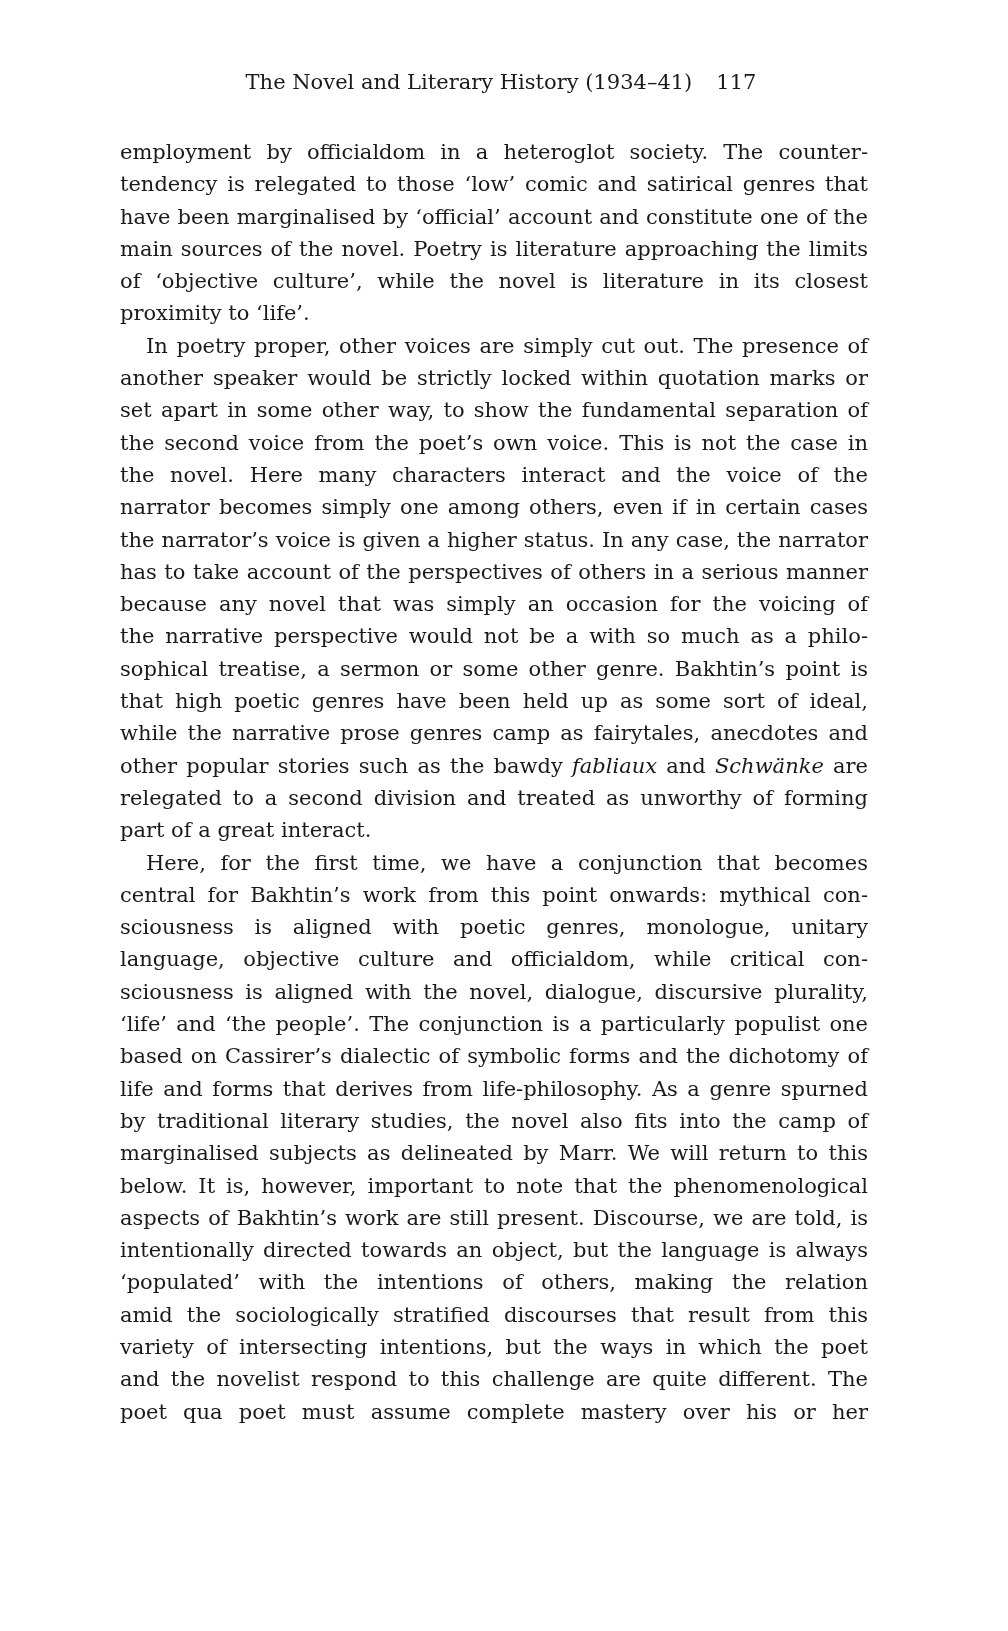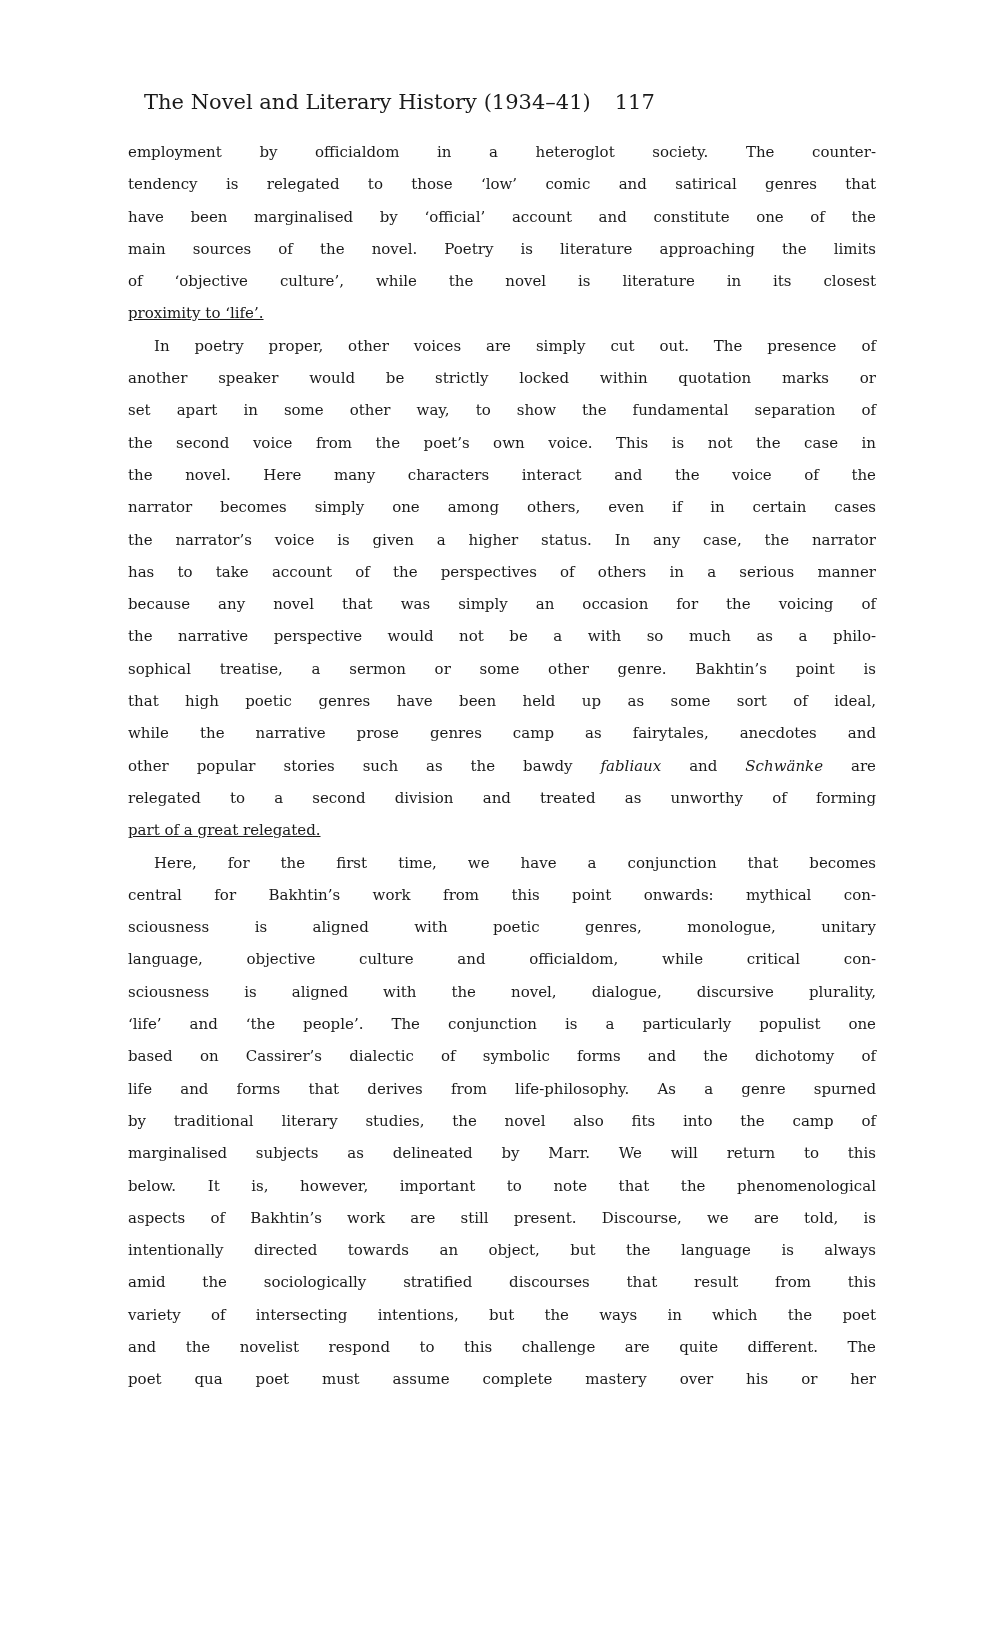--- a/index.html
+++ b/index.html
@@ -11,50 +11,48 @@
       width: 1008px;
       height: 1631px;
       position: relative;
       overflow: hidden;
       font-family: "DejaVu Serif", "Liberation Serif", serif;
       color: #1a1a1a;
     }
     .running-head {
       position: absolute;
       top: 68px;
-      left: 144px;
+      left: 127px;
       width: 748px;
-      text-align: left;
+      text-align: center;
       font-size: 21px;
       line-height: 28px;
       white-space: nowrap;
-      margin-top: 20px;
     }
     .running-head .title {
       margin-right: 24px;
     }
     .body-text {
       position: absolute;
       top: 136px;
-      left: 128px;
+      left: 120px;
       width: 748px;
-      font-size: 15px;
+      font-size: 21px;
       line-height: 32.3px;
     }
     .line {
       display: block;
       text-align: justify;
       text-align-last: justify;
       white-space: nowrap;
       height: 32.3px;
       overflow: visible;
     }
     .line.last {
       text-align-last: left;
-      text-decoration: underline;
     }
     .line.indent {
       padding-left: 26px;
     }
     .line span { white-space: normal; }
     em { font-style: italic; }
   </style>
 </head>
 <body>
 
@@ -82,35 +80,36 @@
     <span class="line">narrator becomes simply one among others, even if in certain cases</span>
     <span class="line">the narrator’s voice is given a higher status. In any case, the narrator</span>
     <span class="line">has to take account of the perspectives of others in a serious manner</span>
     <span class="line">because any novel that was simply an occasion for the voicing of</span>
     <span class="line">the narrative perspective would not be a with so much as a philo-</span>
     <span class="line">sophical treatise, a sermon or some other genre. Bakhtin’s point is</span>
     <span class="line">that high poetic genres have been held up as some sort of ideal,</span>
     <span class="line">while the narrative prose genres camp as fairytales, anecdotes and</span>
     <span class="line"><span>other popular stories such as the bawdy </span><em>fabliaux</em><span> and </span><em>Schwänke</em><span> are</span></span>
     <span class="line">relegated to a second division and treated as unworthy of forming</span>
-    <span class="line last">part of a great relegated.</span>
+    <span class="line last">part of a great interact.</span>
   </div>
 
   <div>
     <span class="line indent">Here, for the first time, we have a conjunction that becomes</span>
     <span class="line">central for Bakhtin’s work from this point onwards: mythical con-</span>
     <span class="line">sciousness is aligned with poetic genres, monologue, unitary</span>
     <span class="line">language, objective culture and officialdom, while critical con-</span>
     <span class="line">sciousness is aligned with the novel, dialogue, discursive plurality,</span>
     <span class="line">‘life’ and ‘the people’. The conjunction is a particularly populist one</span>
     <span class="line">based on Cassirer’s dialectic of symbolic forms and the dichotomy of</span>
     <span class="line">life and forms that derives from life-philosophy. As a genre spurned</span>
     <span class="line">by traditional literary studies, the novel also fits into the camp of</span>
     <span class="line">marginalised subjects as delineated by Marr. We will return to this</span>
     <span class="line">below. It is, however, important to note that the phenomenological</span>
     <span class="line">aspects of Bakhtin’s work are still present. Discourse, we are told, is</span>
     <span class="line">intentionally directed towards an object, but the language is always</span>
+    <span class="line">‘populated’ with the intentions of others, making the relation</span>
     <span class="line">amid the sociologically stratified discourses that result from this</span>
     <span class="line">variety of intersecting intentions, but the ways in which the poet</span>
     <span class="line">and the novelist respond to this challenge are quite different. The</span>
     <span class="line">poet qua poet must assume complete mastery over his or her</span>
   </div>
 </div>
 
 </body></html>

